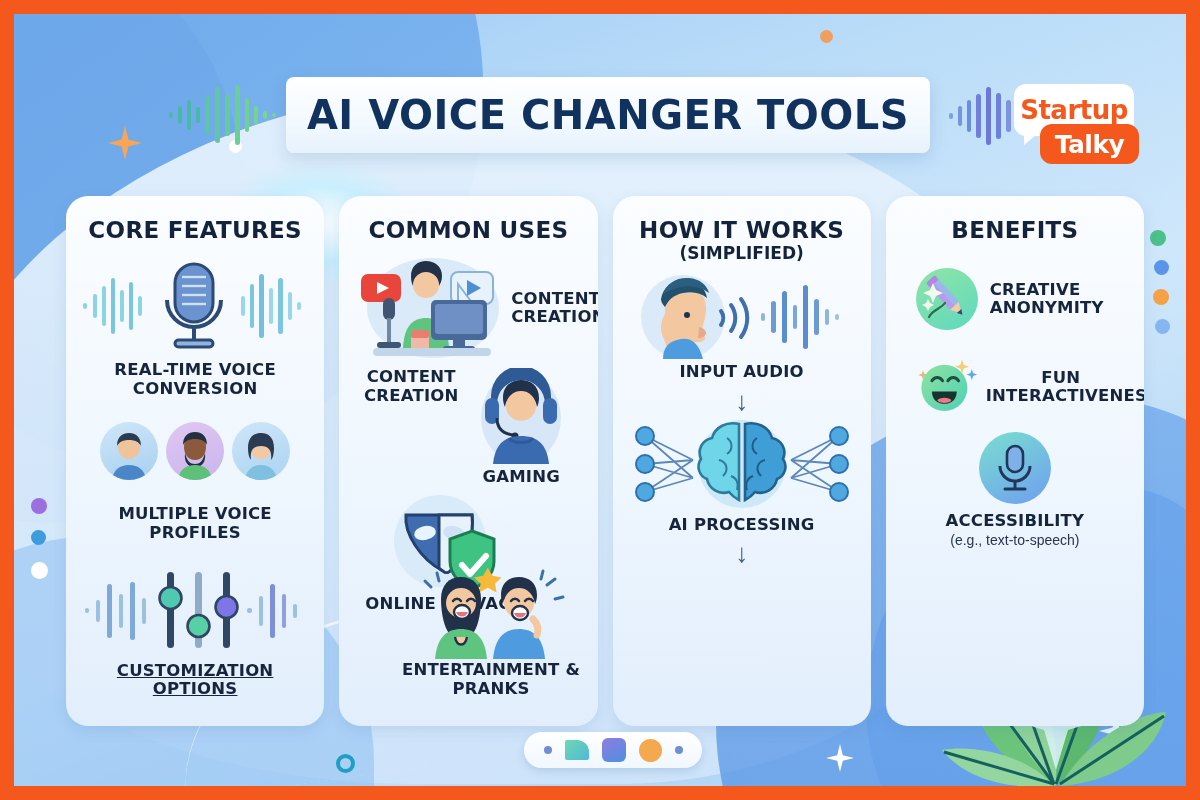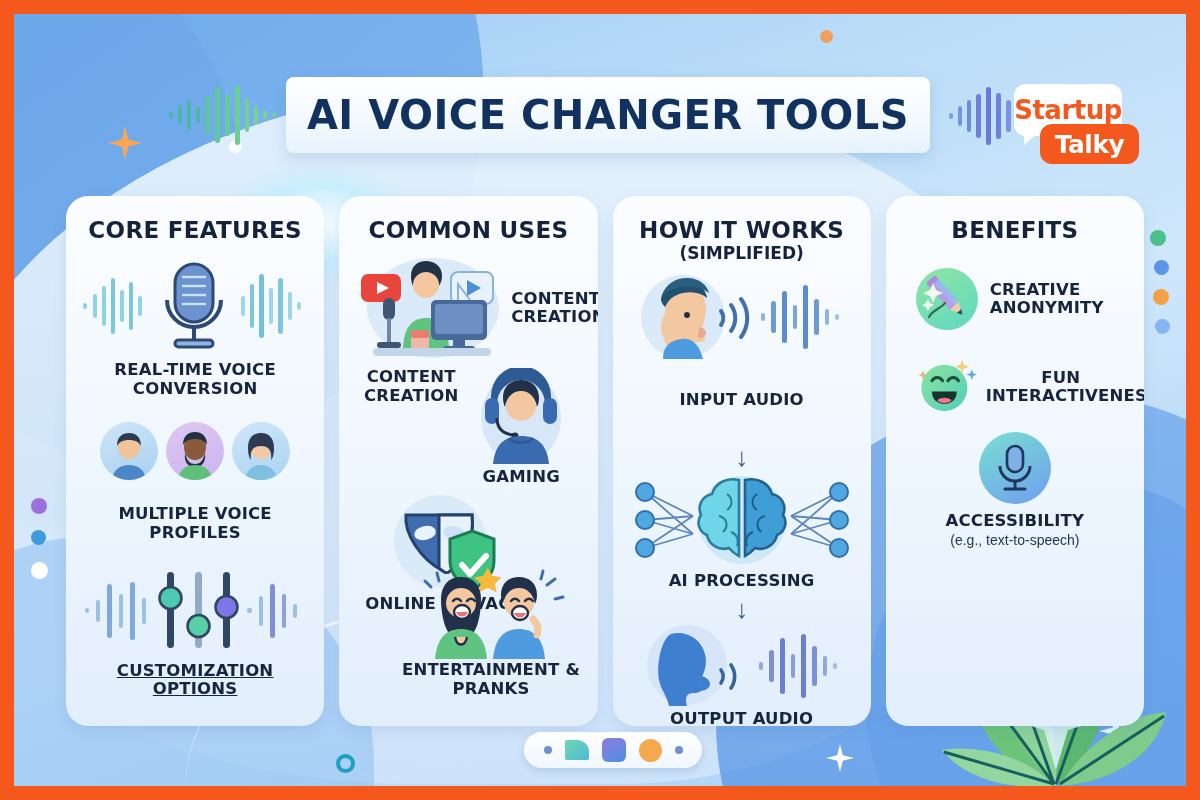--- a/index.html
+++ b/index.html
@@ -83,21 +83,21 @@
   .title-pill h1 {
     font-size:40px; font-weight:bold; letter-spacing:.5px;
     color:#11315e;
     font-family:"DejaVu Sans", sans-serif;
   }
   .wave-left  { position:absolute; left:155px; top:68px; }
   .wave-right { position:absolute; left:935px; top:70px; }
 
   .logo { position:absolute; left:1000px; top:70px; width:125px; height:88px; }
   .logo .bubble {
-    position:absolute; left:0; top:0; width:108px; height:52px;
+    position:absolute; left:0; top:0; width:120px; height:52px;
     background:#fff; border-radius:12px;
     display:flex; align-items:center; justify-content:center;
   }
   .logo .bubble:after {
     content:""; position:absolute; left:10px; bottom:-9px;
     border-left:12px solid #fff; border-bottom:10px solid transparent;
   }
   .logo .startup {
     font-family:"DejaVu Sans", sans-serif;
     font-size:26px; font-weight:bold; color:#f4581c; letter-spacing:-.5px;
@@ -453,21 +453,21 @@
           <path d="M118 54c4 4 6 10 4 16" fill="none" stroke="#f3c8a0" stroke-width="7" stroke-linecap="round"></path>
         </svg>
         <div class="item-label" style="margin-top:2px;width:185px;">ENTERTAINMENT &amp; PRANKS</div>
       </div>
     </div>
 
     <div class="col">
       <div class="col-title">HOW IT WORKS</div>
       <div class="col-sub">(SIMPLIFIED)</div>
 
-      <div class="stack" style="margin-top:12px;gap:28px;">
+      <div class="stack" style="margin-top:12px;">
         <svg width="206" height="84" viewBox="0 0 206 84">
           <circle cx="44" cy="42" r="42" fill="#dbeaf8"></circle>
           <path d="M26 22c4-9 14-14 24-11 12 3 18 13 17 25-1 10-4 16-4 20 0 3 3 4 3 7s-3 4-7 4c-6 0-9 2-10 6-1 5 0 9 0 9H30s-2-12-6-20c-3-7-3-15 2-23z" fill="#f3c8a0"></path>
           <path d="M22 24c2-12 12-20 24-19 13 1 21 9 22 18-6-5-14-7-24-5-9 2-14 6-18 14-3-3-4-6-4-8z" fill="#22516e"></path>
           <path d="M24 20c3-12 14-18 26-17 11 1 18 7 20 15-8-6-18-8-28-6-8 2-14 4-18 8z" fill="#2a5f80"></path>
           <circle cx="48" cy="40" r="3" fill="#22314a"></circle>
           <path d="M60 52c4 1 7 3 7 6s-4 5-8 5" fill="#e8a98a"></path>
           <path d="M24 84c0-12 6-18 18-20 10-2 18 4 22 20z" fill="#4f9be0"></path>
           <g fill="none" stroke="#3f6fad" stroke-width="4" stroke-linecap="round">
             <path d="M82 36a12 12 0 0 1 0 14"></path>
@@ -510,42 +510,20 @@
             <path d="M96 22c6 4 6 12 0 16M88 44c8 2 10 10 4 16M100 60c6 2 8 8 6 14"></path>
           </g>
           <g fill="none" stroke="#1f5d88" stroke-width="2">
             <path d="M126 22c-6 4-6 12 0 16M134 44c-8 2-10 10-4 16M122 60c-6 2-8 8-6 14"></path>
           </g>
         </svg>
         <div class="item-label" style="margin-top:4px;">AI PROCESSING</div>
         <div class="arrow" style="margin-top:6px;">↓</div>
       </div>
 
-      <div class="stack" style="margin-top:2px;">
-        <svg width="206" height="82" viewBox="0 0 206 82">
-          <circle cx="48" cy="41" r="40" fill="#d6e6f8"></circle>
-          <path d="M32 10c14-4 30 4 34 20 3 12-2 20-4 26-1 4 2 6 1 9-1 4-6 4-9 4-5 0-7 3-7 7 0 3 1 6 1 6H30c-2-10-8-16-10-26-3-17 3-42 12-46z" fill="#3f7fd0"></path>
-          <path d="M62 52c5 1 9 4 9 8s-5 7-10 7" fill="#3f7fd0"></path>
-          <g fill="none" stroke="#35639c" stroke-width="3.6" stroke-linecap="round">
-            <path d="M82 46a11 11 0 0 1 0 13"></path>
-            <path d="M92 41a20 20 0 0 1 0 23"></path>
-          </g>
-          <g>
-            <rect x="120" y="38" width="4" height="8" rx="2" fill="#93a6dd"></rect>
-            <rect x="130" y="26" width="5" height="32" rx="2.5" fill="#7d8fd6"></rect>
-            <rect x="141" y="14" width="5" height="56" rx="2.5" fill="#6b7fd2"></rect>
-            <rect x="152" y="30" width="4" height="24" rx="2" fill="#8b9cda"></rect>
-            <rect x="162" y="10" width="5" height="64" rx="2.5" fill="#6b7fd2"></rect>
-            <rect x="173" y="22" width="5" height="40" rx="2.5" fill="#7d8fd6"></rect>
-            <rect x="184" y="32" width="4" height="20" rx="2" fill="#93a6dd"></rect>
-            <rect x="194" y="39" width="4" height="6" rx="2" fill="#a8b6e4"></rect>
-          </g>
-        </svg>
-        <div class="item-label" style="margin-top:4px;">OUTPUT AUDIO</div>
-      </div>
     </div>
 
     <div class="col">
       <div class="col-title">BENEFITS</div>
 
       <div class="ben-row" style="margin-top:26px;">
         <div class="ben-circle" style="background:linear-gradient(150deg,#8fe5a4,#5fd8c0);">
           <svg width="56" height="56" viewBox="0 0 56 56">
             <g transform="rotate(-42 28 28)">
               <rect x="23" y="6" width="12" height="32" rx="2" fill="#9cb6ee"></rect>

